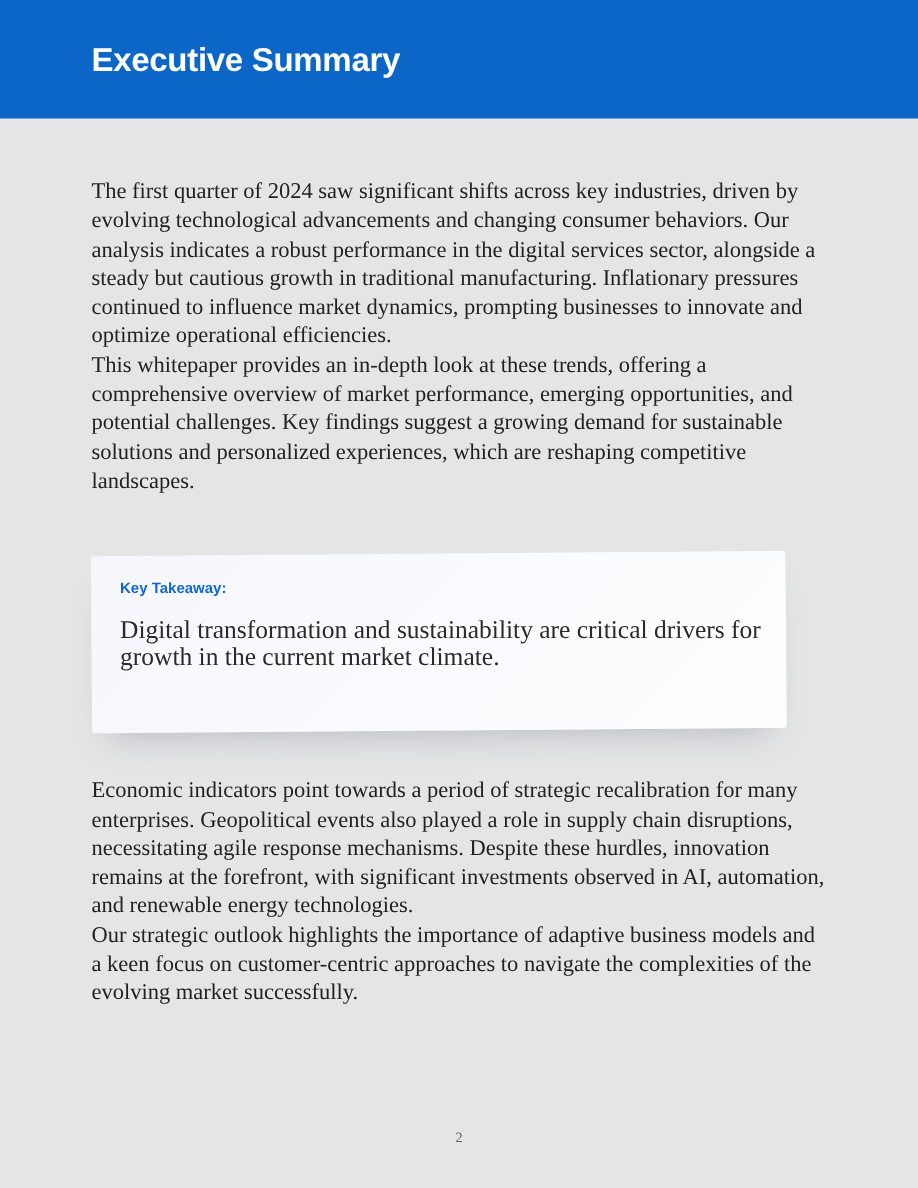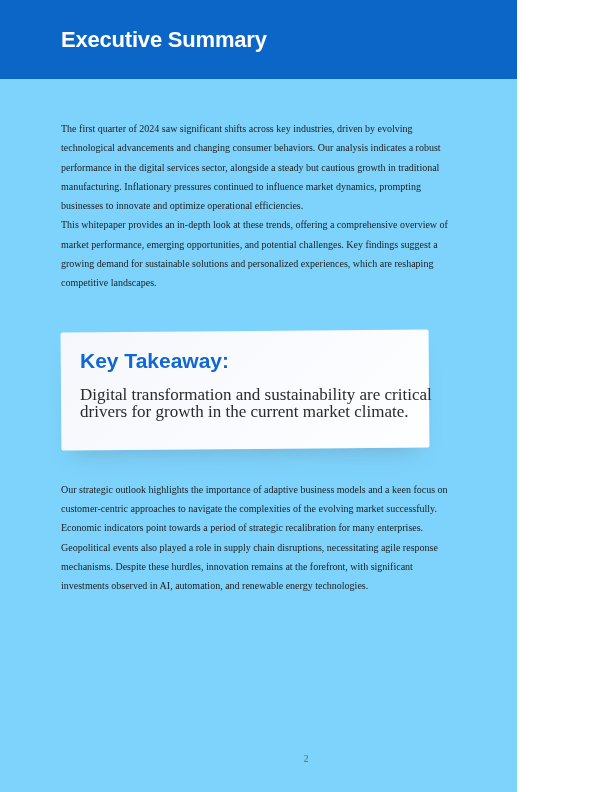--- a/index.html
+++ b/index.html
@@ -2,23 +2,23 @@
 <html><head>
 <meta charset="utf-8">
 <style>
   html, body {
     margin: 0;
     padding: 0;
     background: #ffffff;
   }
   .page {
     position: relative;
-    width: 517px;
+    width: 612px;
     height: 792px;
-    background: #7dd3fc;
+    background: #e5e5e5;
     overflow: hidden;
     font-family: "Liberation Serif", serif;
   }
   .banner {
     box-sizing: border-box;
     width: 612px;
     height: 79px;
     background: #0b66c8;
     display: flex;
     align-items: center;
@@ -31,21 +31,21 @@
     font-size: 22px;
     letter-spacing: -0.2px;
     color: #ffffff;
   }
   .content {
     box-sizing: border-box;
     padding: 40px 61px 0 61px;
   }
   .content p.body-par {
     margin: 0;
-    font-size: 10px;
+    font-size: 15px;
     line-height: 19.3px;
     color: #212121;
     text-align: left;
   }
   .callout {
     position: relative;
     margin: 38px 0 31px 0;
     box-sizing: border-box;
     min-height: 118px;
     padding: 18px 24px 26px 19px;
@@ -61,21 +61,21 @@
     box-shadow: 0 14px 22px -12px rgba(100, 116, 139, 0.38);
     border-radius: 2px;
   }
   .callout-inner {
     position: relative;
   }
   .callout-title {
     margin: 0 0 13px 0;
     font-family: "Liberation Sans", sans-serif;
     font-weight: 700;
-    font-size: 21px;
+    font-size: 10px;
     color: #1167d2;
   }
   .callout-body {
     margin: 0;
     max-width: 432px;
     font-size: 17px;
     line-height: 17.3px;
     color: #2a2a2a;
   }
   .page-footer {
@@ -106,22 +106,22 @@
     <p class="body-par">This whitepaper provides an in-depth look at these trends, offering a comprehensive overview of market performance, emerging opportunities, and potential challenges. Key findings suggest a growing demand for sustainable solutions and personalized experiences, which are reshaping competitive landscapes.</p>
 
     <div class="callout">
       <div class="callout-bg"></div>
       <div class="callout-inner">
         <h2 class="callout-title">Key Takeaway:</h2>
         <p class="callout-body">Digital transformation and sustainability are critical drivers for growth in the current market climate.</p>
       </div>
     </div>
 
+    <p class="body-par">Economic indicators point towards a period of strategic recalibration for many enterprises. Geopolitical events also played a role in supply chain disruptions, necessitating agile response mechanisms. Despite these hurdles, innovation remains at the forefront, with significant investments observed in AI, automation, and renewable energy technologies.</p>
     <p class="body-par">Our strategic outlook highlights the importance of adaptive business models and a keen focus on customer-centric approaches to navigate the complexities of the evolving market successfully.</p>
-    <p class="body-par">Economic indicators point towards a period of strategic recalibration for many enterprises. Geopolitical events also played a role in supply chain disruptions, necessitating agile response mechanisms. Despite these hurdles, innovation remains at the forefront, with significant investments observed in AI, automation, and renewable energy technologies.</p>
 
   </section>
 
   <footer class="page-footer">
     <span>2</span>
   </footer>
 
 </div>
 
 </body></html>

